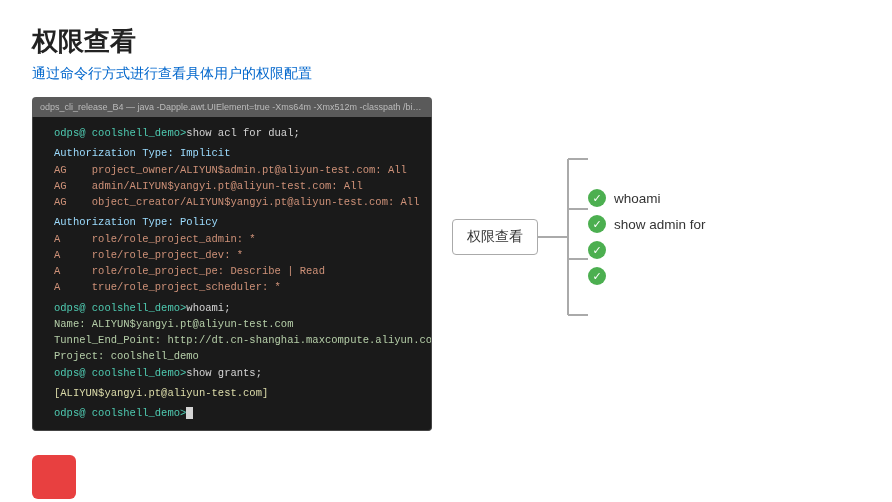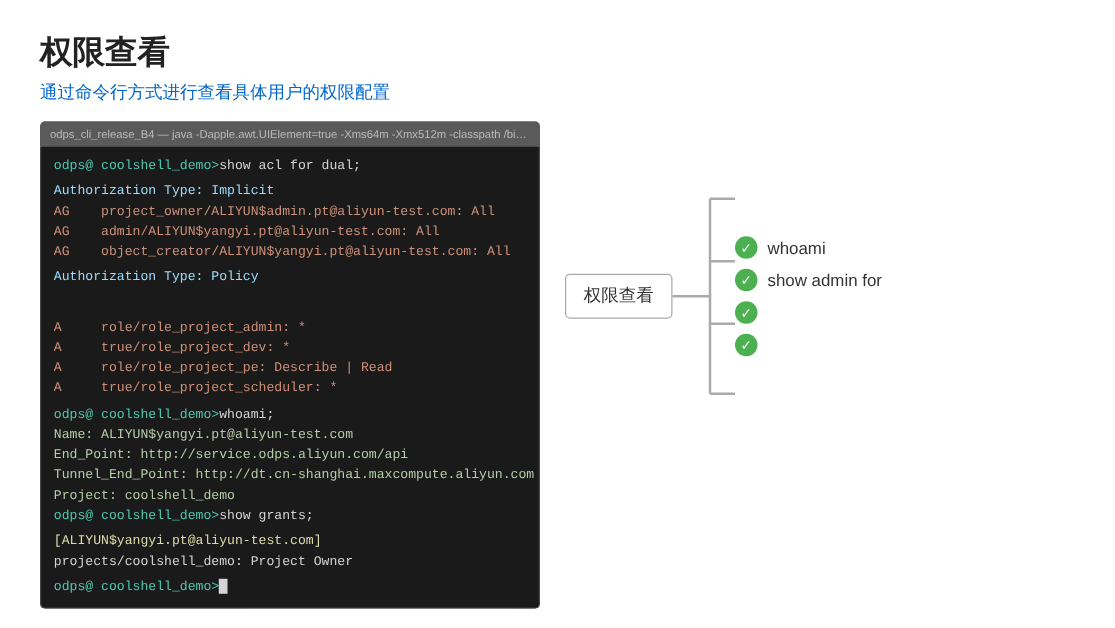--- a/index.html
+++ b/index.html
@@ -69,21 +69,21 @@
       overflow: hidden;
       text-overflow: ellipsis;
     }
 
     .terminal-body {
       background: #1a1a1a;
       color: #d4d4d4;
       font-family: "Courier New", Courier, monospace;
       font-size: 10.5px;
       line-height: 1.55;
-      padding: 8px 10px;
+      padding: 8px 21px;
       border-radius: 0 0 4px 4px;
       min-height: 280px;
       border: 1px solid #444;
       border-top: none;
       overflow: hidden;
     }
 
     .terminal-line {
       white-space: pre;
     }
@@ -203,34 +203,32 @@
       </div>
       <div class="terminal-body" id="terminal-body">
       <div class="terminal-line"><span style="color: rgb(78, 201, 176);">odps@ coolshell_demo&gt;</span><span style="color: rgb(212, 212, 212);">show acl for dual;</span></div>
           <div class="terminal-line" style="height: 4px; min-height: 4px;">&nbsp;</div>
           <div class="terminal-line" style="color: rgb(156, 220, 254);">Authorization Type: Implicit</div>
           <div class="terminal-line" style="color: rgb(206, 145, 120);">AG    project_owner/ALIYUN$admin.pt@aliyun-test.com: All</div>
           <div class="terminal-line" style="color: rgb(206, 145, 120);">AG    admin/ALIYUN$yangyi.pt@aliyun-test.com: All</div>
           <div class="terminal-line" style="color: rgb(206, 145, 120);">AG    object_creator/ALIYUN$yangyi.pt@aliyun-test.com: All</div>
           <div class="terminal-line" style="height: 4px; min-height: 4px;">&nbsp;</div>
           <div class="terminal-line" style="color: rgb(156, 220, 254);">Authorization Type: Policy</div>
-          <div class="terminal-line" style="color: rgb(206, 145, 120); margin-top: 24px;">A     role/role_project_admin: *</div>
-          <div class="terminal-line" style="color: rgb(206, 145, 120);">A     true/role_project_dev: *</div>
+          <div class="terminal-line" style="color: rgb(206, 145, 120);">A     role/role_project_admin: *</div>
+          <div class="terminal-line" style="color: rgb(206, 145, 120);">A     role/role_project_dev: *</div>
           <div class="terminal-line" style="color: rgb(206, 145, 120);">A     role/role_project_pe: Describe | Read</div>
           <div class="terminal-line" style="color: rgb(206, 145, 120);">A     true/role_project_scheduler: *</div>
           <div class="terminal-line" style="height: 4px; min-height: 4px;">&nbsp;</div>
           <div class="terminal-line"><span style="color: rgb(78, 201, 176);">odps@ coolshell_demo&gt;</span><span style="color: rgb(212, 212, 212);">whoami;</span></div>
           <div class="terminal-line" style="color: rgb(181, 206, 168);">Name: ALIYUN$yangyi.pt@aliyun-test.com</div>
-          <div class="terminal-line" style="color: rgb(181, 206, 168);">End_Point: http://service.odps.aliyun.com/api</div>
           <div class="terminal-line" style="color: rgb(181, 206, 168);">Tunnel_End_Point: http://dt.cn-shanghai.maxcompute.aliyun.com</div>
           <div class="terminal-line" style="color: rgb(181, 206, 168);">Project: coolshell_demo</div>
           <div class="terminal-line"><span style="color: rgb(78, 201, 176);">odps@ coolshell_demo&gt;</span><span style="color: rgb(212, 212, 212);">show grants;</span></div>
           <div class="terminal-line" style="height: 4px; min-height: 4px;">&nbsp;</div>
           <div class="terminal-line" style="color: rgb(220, 220, 170);">[ALIYUN$yangyi.pt@aliyun-test.com]</div>
-          <div class="terminal-line" style="color: rgb(212, 212, 212);">projects/coolshell_demo: Project Owner</div>
           <div class="terminal-line" style="height: 4px; min-height: 4px;">&nbsp;</div>
           <div class="terminal-line"><span style="color: rgb(78, 201, 176);">odps@ coolshell_demo&gt;</span><span class="terminal-cursor"></span></div>
         </div>
     </div>
 
     <div class="diagram-area">
       <div class="diagram-inner">
 
         <div class="diagram-label-box">权限查看</div>
 

